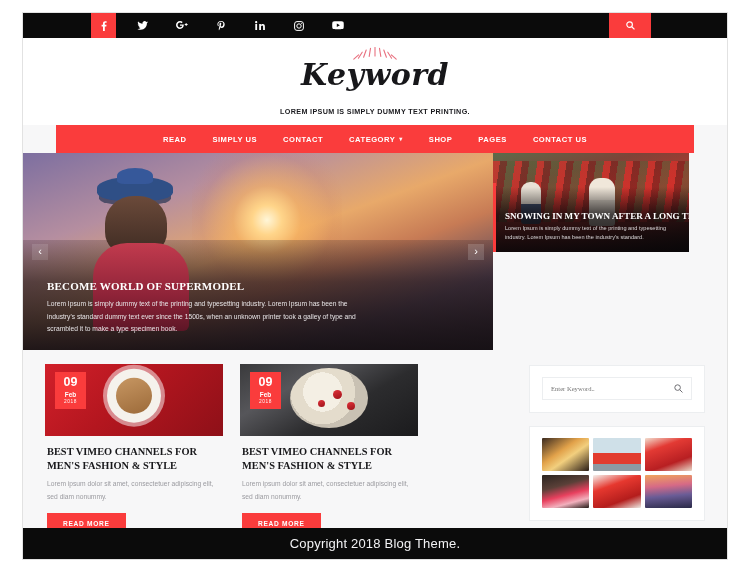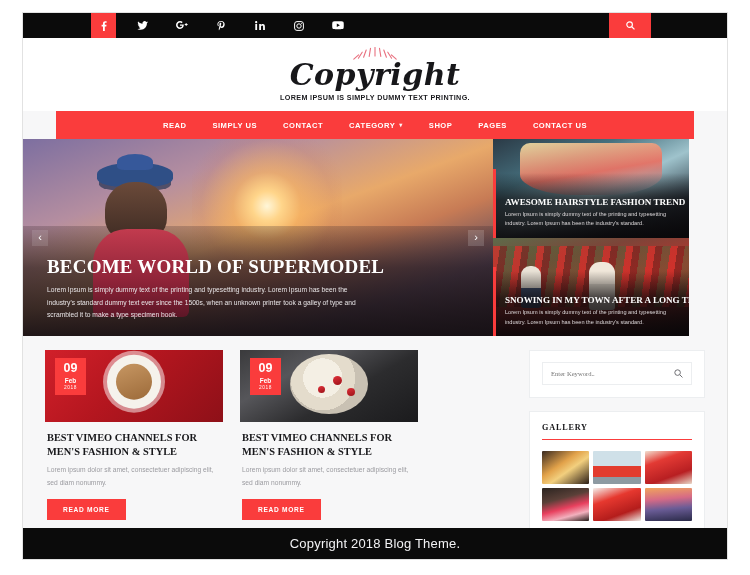--- a/index.html
+++ b/index.html
@@ -41,21 +41,21 @@
   .sunburst { height:13px; position:relative; margin-bottom:-1px; }
   .sunburst svg { display:block; margin:0 auto; }
   .logo-script {
     font-family:"DejaVu Serif", serif;
     font-style:italic; font-weight:700;
     font-size:30px; color:#17171a; line-height:1.08;
     letter-spacing:0.5px;
   }
   .logo-tagline {
     font-size:7.2px; font-weight:700; color:#1b1b1f;
-    letter-spacing:0.35px; margin-top:2px;
+    letter-spacing:0.35px; margin-top:16px;
   }
 
   
   .navwrap { position:relative; height:28px; margin:0 33px; display:flex; }
   .nav {
     flex:1; background:#fa3c3c; height:28px;
     display:flex; align-items:center; justify-content:center; gap:0;
   }
   .nav-item {
     color:#ffffff; font-size:7.6px; font-weight:700;
@@ -109,21 +109,21 @@
     position:absolute; top:50%; transform:translateY(-50%);
     width:16px; height:16px; display:flex; align-items:center; justify-content:center;
     color:#ffffff; font-size:11px; line-height:1;
     background:rgba(255,255,255,.12);
   }
   .hero-arrow.prev { left:9px; }
   .hero-arrow.next { right:9px; background:rgba(255,255,255,.16); }
   .hero-caption { position:absolute; left:24px; right:26px; bottom:15px; }
   .hero-title {
     font-family:"Liberation Serif", serif; font-weight:700;
-    color:#ffffff; font-size:19px; letter-spacing:.2px; line-height:1.1;
+    color:#ffffff; font-size:11px; letter-spacing:.2px; line-height:1.1;
     margin-bottom:6px;
   }
   .hero-desc { color:#e7e4e6; font-size:6.7px; line-height:1.85; max-width:330px; }
 
   .hero-side { width:196px; display:flex; flex-direction:column; }
   .side-card { position:relative; height:98.5px; overflow:hidden; }
   .side-card.one { background:linear-gradient(155deg,#2b3a46 0%,#46707e 30%,#9fc3cc 54%,#3a4a55 78%,#161b20 100%); }
   .side-card.one:before{
     content:""; position:absolute; left:14%; top:4%; width:72%; height:52%;
     background:linear-gradient(170deg,#ffe9a8,#f06a5a 55%,#7fb7c9);
@@ -148,21 +148,21 @@
   }
   .side-bar { position:absolute; left:0; top:30%; width:3px; height:70%; background:#fa3c3c; }
   .side-caption { position:absolute; left:12px; right:10px; bottom:9px; }
   .side-title {
     font-family:"Liberation Serif", serif; font-weight:700; color:#ffffff;
     font-size:9.1px; line-height:1.12; margin-bottom:3px; white-space:nowrap;
   }
   .side-desc { color:#ddd9db; font-size:5.6px; line-height:1.72; }
 
   
-  .content { display:flex; gap:16px; padding:14px 22px 0 22px; }
+  .content { display:flex; gap:16px; padding:14px 22px 0 22px;align-items:flex-end; }
   .posts { display:flex; gap:17px; flex:1; }
   .post-card { width:178px; background:transparent; }
   .post-thumb { position:relative; height:72px; overflow:hidden; }
   .post-thumb.coffee { background:linear-gradient(135deg,#d1202a 0%,#b4161f 45%,#8e1018 100%); }
   .cup {
     position:absolute; left:50%; top:50%; transform:translate(-50%,-58%);
     width:54px; height:54px; border-radius:50%;
     background:#f5f2ec; box-shadow:0 0 0 4px rgba(255,255,255,.5);
   }
   .cup:after{
@@ -295,21 +295,21 @@
           <line x1="32.5" y1="1.4" x2="33.8" y2="9.4"></line>
           <line x1="19.2" y1="3" x2="16.6" y2="10.2"></line>
           <line x1="36.8" y1="3" x2="39.4" y2="10.2"></line>
           <line x1="15.2" y1="5.2" x2="11.4" y2="11.2"></line>
           <line x1="40.8" y1="5.2" x2="44.6" y2="11.2"></line>
           <line x1="11.6" y1="7.8" x2="6.8" y2="12.2"></line>
           <line x1="44.4" y1="7.8" x2="49.2" y2="12.2"></line>
         </g>
       </svg>
     </div>
-    <div class="logo-script">Copyright</div>
+    <div class="logo-script">Keyword</div>
     <div class="logo-tagline">LOREM IPSUM IS SIMPLY DUMMY TEXT PRINTING.</div>
   </div>
 
   <div class="navwrap">
     <nav class="nav">
       <a class="nav-item">
           <span>READ</span>
         </a>
       <a class="nav-item">
           <span>SIMPLY US</span>
@@ -344,28 +344,20 @@
       </div>
       <div class="hero-arrow prev">‹</div>
       <div class="hero-arrow next">›</div>
       <div class="hero-caption">
         <div class="hero-title">BECOME WORLD OF SUPERMODEL</div>
         <div class="hero-desc">Lorem Ipsum is simply dummy text of the printing and typesetting industry. Lorem Ipsum has been the industry's standard dummy text ever since the 1500s, when an unknown printer took a galley of type and scrambled it to make a type specimen book.</div>
       </div>
     </div>
 
     <div class="hero-side">
-      <div class="side-card one">
-        <div class="side-shade"></div>
-        <div class="side-bar"></div>
-        <div class="side-caption">
-          <div class="side-title">AWESOME HAIRSTYLE FASHION TREND</div>
-          <div class="side-desc">Lorem Ipsum is simply dummy text of the printing and typesetting industry. Lorem Ipsum has been the industry's standard.</div>
-        </div>
-      </div>
       <div class="side-card two">
         <div class="side-kid-a"></div>
         <div class="side-kid-b"></div>
         <div class="side-shade"></div>
         <div class="side-bar"></div>
         <div class="side-caption">
           <div class="side-title">SNOWING IN MY TOWN AFTER A LONG TIME</div>
           <div class="side-desc">Lorem Ipsum is simply dummy text of the printing and typesetting industry. Lorem Ipsum has been the industry's standard.</div>
         </div>
       </div>
@@ -416,21 +408,20 @@
         <div class="search-row">
           <input type="text" placeholder="Enter Keyword.." style="">
           <svg width="9" height="9" viewBox="0 0 10 10" fill="none" stroke="#6d6d72" stroke-width="1.1">
               <circle cx="4" cy="4" r="3.1"></circle>
               <line x1="6.4" y1="6.4" x2="9.4" y2="9.4"></line>
             </svg>
         </div>
       </div>
 
       <div class="widget">
-        <div class="widget-title">GALLERY</div>
         <div class="gallery-grid">
           <div class="g-cell g1"></div>
           <div class="g-cell g2"></div>
           <div class="g-cell g3"></div>
           <div class="g-cell g4"></div>
           <div class="g-cell g5"></div>
           <div class="g-cell g6"></div>
         </div>
       </div>
     </aside>

